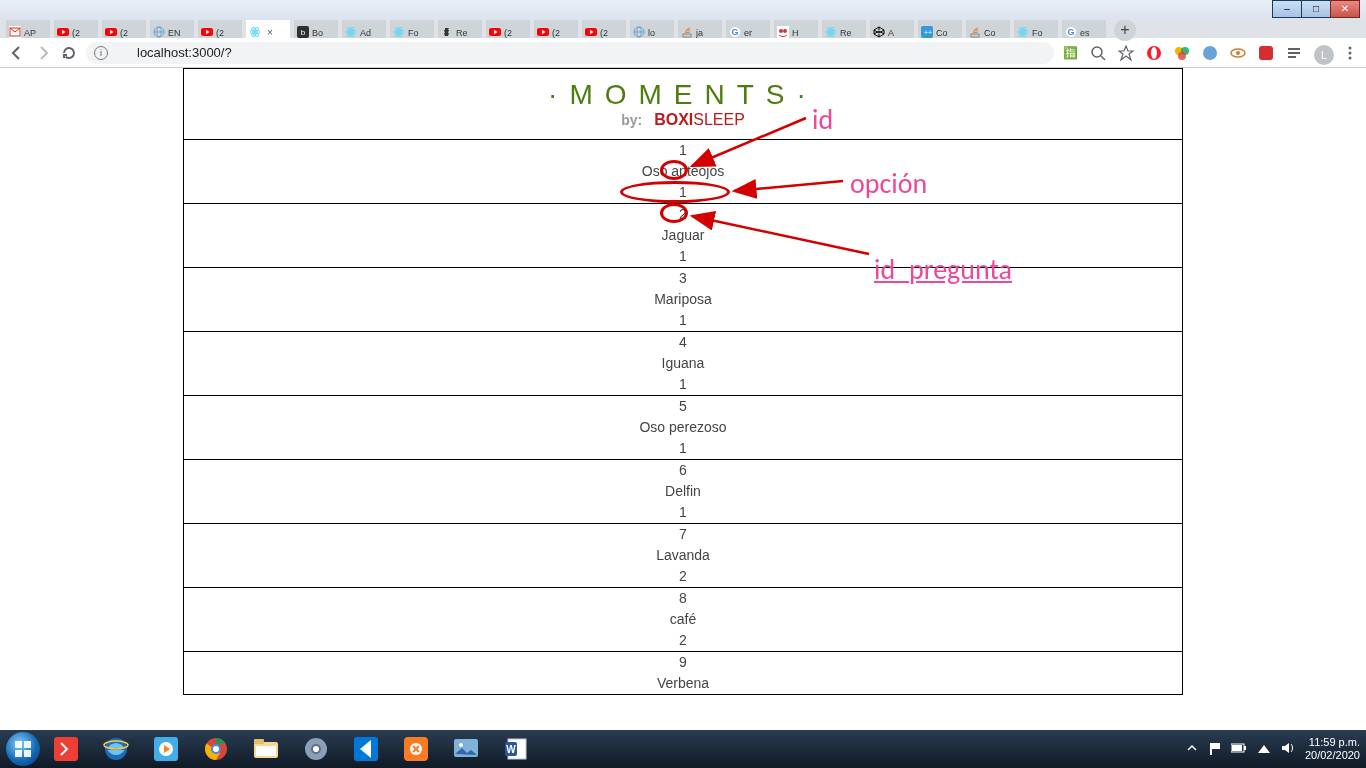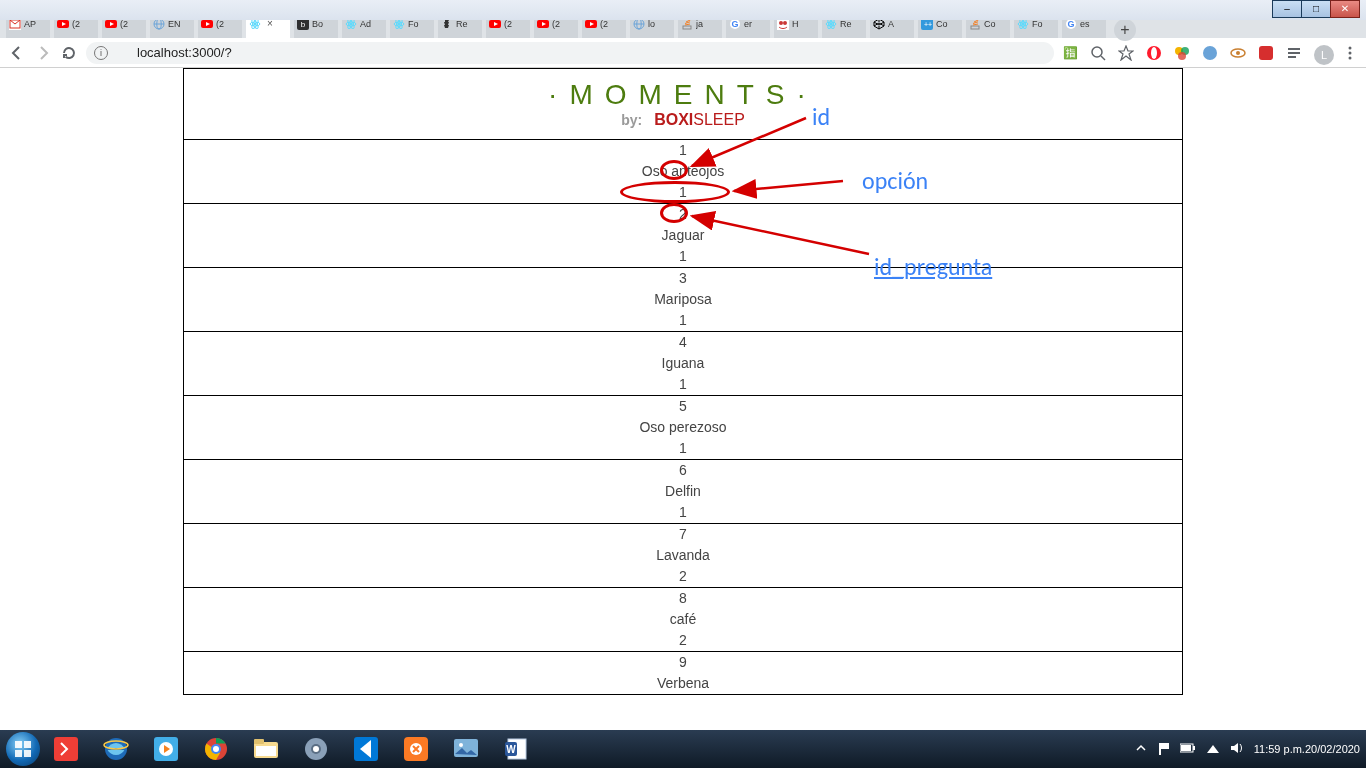--- a/index.html
+++ b/index.html
@@ -7,21 +7,21 @@
     body { background: #fff; }
 
     
     .titlebar { height: 20px; background: linear-gradient(#e9eef6,#dbe3ee); position: relative; }
     .win-controls { position: absolute; top: 0; right: 6px; display: flex; }
     .win-btn { width: 30px; height: 18px; border: 1px solid #1a3a5a; background: linear-gradient(#c9dff4,#a7c2e2); font-size: 10px; line-height: 16px; text-align: center; margin-left: -1px; }
     .win-close { background: linear-gradient(#e98a83,#c8544c); color: #fff; border-color:#7a221c; }
 
     
     .tabstrip { height: 18px; background: #dfe3e7; display: flex; align-items: flex-end; padding: 2px 6px 0 6px; gap: 4px; }
-    .tab { height: 29px; min-width: 44px; background: #cfd4d9; border-radius: 6px 6px 0 0; display: flex; align-items: center; padding: 0 3px; font-size: 9px; color: #333; overflow: hidden; white-space: nowrap; }
+    .tab { height: 29px; min-width: 44px; background: #cfd4d9; border-radius: 6px 6px 0 0; display: flex; align-items: flex-end; padding: 0 3px; font-size: 9px; color: #333; overflow: hidden; white-space: nowrap; }
     .tab.active { background: #fff; }
     .tab .favicon { width: 12px; height: 12px; border-radius: 2px; margin-right: 3px; display: inline-flex; align-items:center; justify-content:center; }
     .tab .label { overflow: hidden; text-overflow: clip; max-width: 24px; }
     .tab .xclose { margin-left: 3px; font-size: 10px; color:#555; }
     .newtab { width: 22px; height: 22px; border-radius: 50%; background: #cfd4d9; display:flex; align-items:center; justify-content:center; font-size:16px; color:#444; margin-left:4px; align-self:center; }
 
     
     .toolbar { height: 30px; background: #fff; display:flex; align-items:center; padding: 0 8px; border-bottom: 1px solid #d0d0d0; gap: 8px; }
     .nav-icon { width: 18px; height: 18px; display:flex; align-items:center; justify-content:center; color:#5f6368; font-size:14px; }
     .nav-icon.disabled { color:#bbb; }
@@ -40,30 +40,30 @@
     .logo-sub { font-size: 14px; letter-spacing:0; color:#9a9a9a; display:flex; align-items:center; justify-content:center; gap:12px; }
     .logo-sub .boxi { font-weight:700; font-size:16px; color:#b91c1c; }
     .row-td { border-left:1px solid #000; border-right:1px solid #000; border-bottom:1px solid #000; padding:0; text-align:center; color:#444; font-size:14px; }
     .row-td .stack { display:flex; flex-direction:column; align-items:center; }
     .row-td .stack span { line-height: 21px; }
 
     
     .overlay { position:absolute; inset:0; pointer-events:none; }
     .circle { position:absolute; border:3px solid #d40000; border-radius:50%; }
     .ellipse { position:absolute; border:3px solid #d40000; border-radius:50%/50%; }
-    .anno-label { position:absolute; font-size:24px; font-family:"Calibri","Segoe UI"; color:#3b82f6; }
+    .anno-label { position:absolute; font-size:28px; font-family:"Calibri","Segoe UI"; color:#ec4899; }
     .anno-svg { position:absolute; top:0; left:0; width:100%; height:100%; }
 
     
     .taskbar { height: 38px; background: linear-gradient(#2a3c52,#0f1a26); display:flex; align-items:center; padding:0 6px; justify-content:space-between; color:#fff; }
     .task-items { display:flex; align-items:center; gap:2px; }
     .start-orb { width:34px; height:34px; border-radius:50%; background: radial-gradient(circle at 40% 35%, #86d0f7, #1269b5 55%, #093a69); display:flex; align-items:center; justify-content:center; }
     .task-btn { width:48px; height:32px; display:flex; align-items:center; justify-content:center; border-radius:3px; }
     .tray { display:flex; align-items:center; gap:10px; font-size:11px; }
-    .clock { display:flex; flex-direction:row; align-items:flex-end; line-height:13px; }
+    .clock { display:flex; flex-direction:column; align-items:flex-end; line-height:13px; }
   </style>
 </head>
 <body>
 
 <div class="titlebar">
   <div class="win-controls">
     <div class="win-btn">–</div>
     <div class="win-btn">□</div>
     <div class="win-btn win-close">✕</div>
   </div>
@@ -479,21 +479,21 @@
         <marker id="ah" markerWidth="10" markerHeight="8" refX="9" refY="4" orient="auto">
           <path d="M0,0 L10,4 L0,8 z" fill="#d40000"></path>
         </marker>
       </defs>
       <line x1="806" y1="50" x2="692" y2="98" stroke="#d40000" stroke-width="2.5" marker-end="url(#ah)"></line>
       <line x1="843" y1="113" x2="734" y2="123" stroke="#d40000" stroke-width="2.5" marker-end="url(#ah)"></line>
       <line x1="869" y1="186" x2="692" y2="148" stroke="#d40000" stroke-width="2.5" marker-end="url(#ah)"></line>
     </svg>
 
     <div class="anno-label" style="top:34px; left:812px;">id</div>
-    <div class="anno-label" style="top:98px; left:850px;margin-left:12px;">opción</div>
+    <div class="anno-label" style="top:98px; left:850px;">opción</div>
     <div class="anno-label" style="top:184px; left:874px;text-decoration:underline;">id_pregunta</div>
   </div>
 </div>
 
 <div class="taskbar">
   <div class="task-items">
     <div class="start-orb">
       <svg width="18" height="18" viewBox="0 0 18 18">
           <rect x="1" y="1" width="7" height="7" fill="#fff" opacity=".9"></rect>
           <rect x="10" y="1" width="7" height="7" fill="#fff" opacity=".9"></rect>

